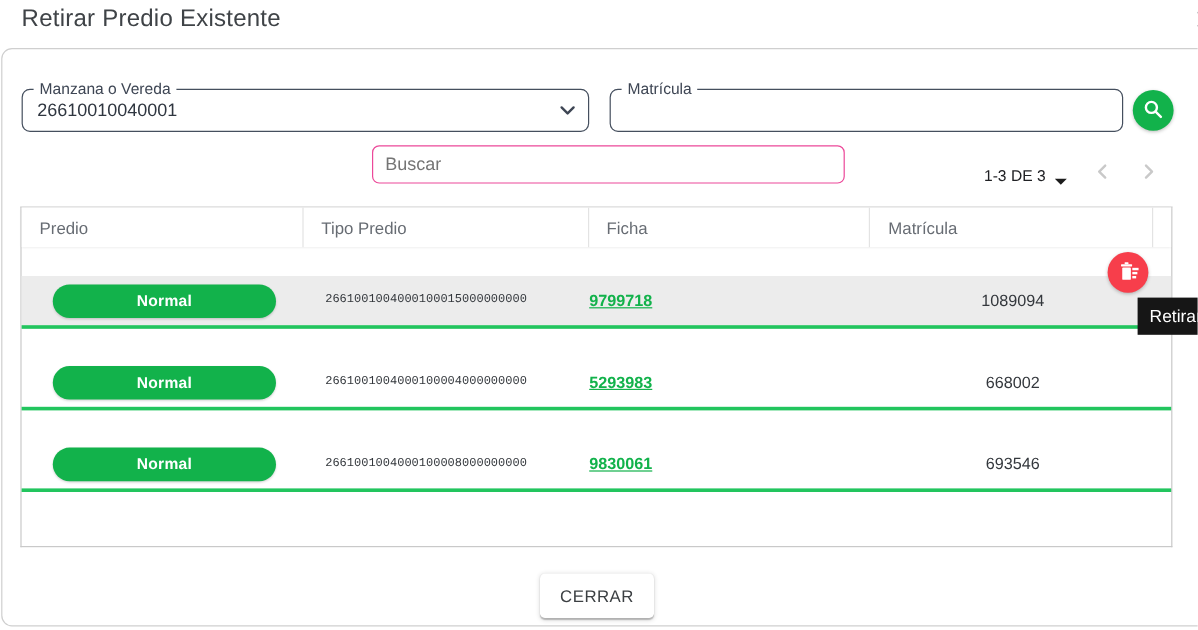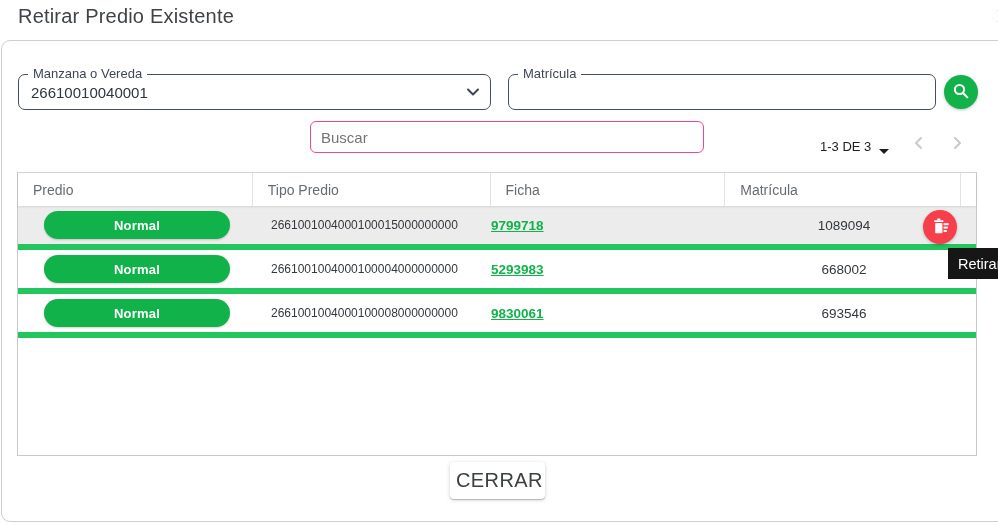--- a/index.html
+++ b/index.html
@@ -29,35 +29,35 @@
   .pg-label{font-size:13px;color:#202124;white-space:nowrap;}
   .caret{width:0;height:0;border-left:5px solid transparent;border-right:5px solid transparent;border-top:5px solid #1c1c1c;margin-left:8px;margin-top:2px;}
   .pg-btn{background:none;border:none;padding:0;margin-left:22px;display:flex;align-items:center;cursor:default;}
 
   
   .tbl{position:absolute;left:17px;top:172px;width:960px;height:284px;border:1px solid #c9c9c9;border-top-color:#d4d4d4;box-sizing:border-box;background:#fff;}
   .thead{display:flex;height:33px;background:#fff;box-shadow:0 1px 2px rgba(0,0,0,.10);position:relative;z-index:1;}
   .th{box-sizing:border-box;border-right:1px solid #e3e3e3;display:flex;align-items:center;padding-left:15px;font-size:14px;color:#676c73;white-space:nowrap;overflow:hidden;}
   .th:last-child{border-right:none;}
   .c-tipo{width:238px;}.c-predio{width:235px;}.c-ficha{width:235px;}.c-matr{width:236px;}.c-act{width:14px;flex:1;}
-  .trow{display:flex;height:44px;box-sizing:border-box;border-bottom:6px solid #22c55e;align-items:center;}
+  .trow{display:flex;height:44px;box-sizing:border-box;border-bottom:3px solid #22c55e;align-items:center;margin-top:24px;}
   .trow.hl{background:#ececec;}
   .td{box-sizing:border-box;display:flex;align-items:center;overflow:visible;white-space:nowrap;}
-  .td.c-predio{padding-left:15px;font-size:12px;color:#34383d;}
+  .td.c-predio{padding-left:15px;font-size:10px;color:#34383d;font-family:Liberation Mono, monospace;}
   .td.c-ficha{justify-content:flex-start;}
   .td.c-matr{justify-content:center;font-size:13.5px;color:#34383d;}
   .badge{width:186px;height:28px;margin:0 auto;border-radius:14px;background:var(--green);color:#fff;font-size:13px;font-weight:bold;display:flex;align-items:center;justify-content:center;box-shadow:0 1px 2px rgba(0,0,0,.18);letter-spacing:.2px;}
   a.ficha-link{color:var(--green);font-size:13.5px;font-weight:bold;text-decoration:underline;cursor:pointer;}
 
   
   .retirar-fab{position:absolute;left:923px;top:210px;background:var(--red);z-index:3;}
   .tooltip{position:absolute;left:948px;top:248px;width:64px;height:31px;background:#161616;color:#fff;font-size:14.5px;display:flex;align-items:center;padding-left:10px;box-sizing:border-box;z-index:4;}
 
   
-  .cerrar-btn{position:absolute;left:450px;top:462px;width:95px;height:37px;background:#fff;border:none;border-radius:4px;box-shadow:0 1px 1px rgba(0,0,0,.22),0 1px 4px rgba(0,0,0,.16);font-size:20px;color:#3c4043;font-family:"Liberation Sans",sans-serif;letter-spacing:.4px;cursor:pointer;font-weight:500;}
+  .cerrar-btn{position:absolute;left:450px;top:478px;width:95px;height:37px;background:#fff;border:none;border-radius:4px;box-shadow:0 1px 1px rgba(0,0,0,.22),0 1px 4px rgba(0,0,0,.16);font-size:14px;color:#3c4043;font-family:"Liberation Sans",sans-serif;letter-spacing:.4px;cursor:pointer;font-weight:500;}
 </style>
 </head>
 <body>
 
 <div class="screen">
 
   <div class="dlg-title">Retirar Predio Existente</div>
   <button class="close-btn">
     <span>
       <svg width="18" height="18" viewBox="0 0 18 18">

